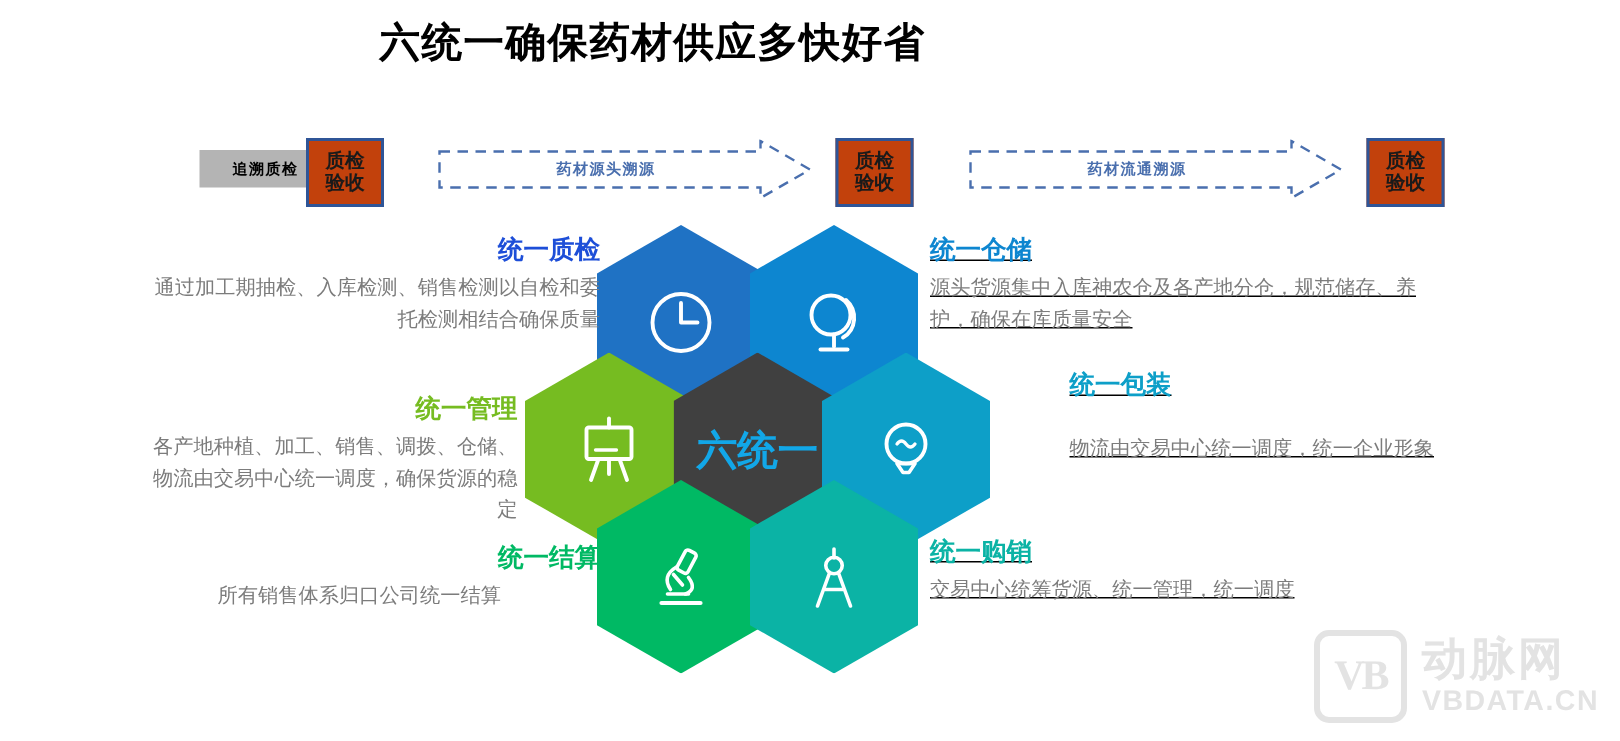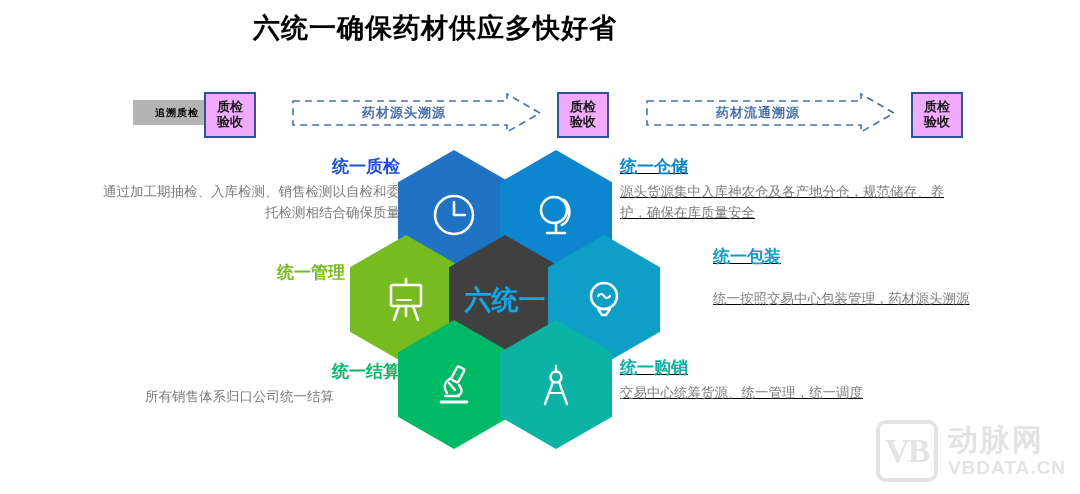--- a/index.html
+++ b/index.html
@@ -43,21 +43,21 @@
     font-size: 10px;
     font-weight: bold;
     display: flex;
     align-items: center;
     justify-content: center;
     letter-spacing: 1px;
     margin-left: 23px;
   }
   .flow-box {
     position: absolute;
-    background: #f0abfc;
+    background: #c2410c;
     border: 2px solid #2f5597;
     color: #1a1a1a;
     font-size: 13px;
     font-weight: bold;
     line-height: 1.15;
     display: flex;
     flex-direction: column;
     align-items: center;
     justify-content: center;
     text-align: center;
@@ -70,21 +70,21 @@
   .flow-arrow .alabel {
     position: absolute;
     top: 0;
     left: 0;
     width: 100%;
     height: 100%;
     display: flex;
     align-items: center;
     justify-content: center;
     color: #4a6fae;
-    font-size: 13px;
+    font-size: 10px;
     font-weight: bold;
     letter-spacing: 1px;
     padding-right: 26px;
     box-sizing: border-box;
   }
 
   
   .hex-cluster {
     position: absolute;
     left: 350px;
@@ -135,21 +135,21 @@
     align-items: center;
     gap: 10px;
     opacity: 1;
   }
   .wm-logo {
     width: 54px;
     height: 54px;
     border: 4px solid #e3e3e3;
     border-radius: 10px;
     color: #e3e3e3;
-    font-size: 34px;
+    font-size: 28px;
     font-weight: bold;
     font-family: "Liberation Serif", "DejaVu Serif", serif;
     display: flex;
     align-items: center;
     justify-content: center;
     letter-spacing: -2px;
   }
   .wm-text { display: flex; flex-direction: column; line-height: 1; }
   .wm-cn {
     font-size: 30px;
@@ -284,25 +284,26 @@
   <div class="c-desc">通过加工期抽检、入库检测、销售检测以自检和委托检测相结合确保质量</div>
 </div>
 
 <div class="callout ta-left" style="left:620px; top:157px; width:345px;">
   <div class="c-title" style="color:#0d86d0;">统一仓储</div>
   <div class="c-desc">源头货源集中入库神农仓及各产地分仓，规范储存、养护，确保在库质量安全</div>
 </div>
 
 <div class="callout ta-right" style="left:95px; top:263px; width:250px;">
   <div class="c-title" style="color:#76bc21;">统一管理</div>
+  <div class="c-desc">各产地种植、加工、销售、调拨、仓储、物流由交易中心统一调度，确保货源的稳定</div>
 </div>
 
 <div class="callout ta-left" style="left:713px; top:247px; width:285px;">
   <div class="c-title" style="color:#0d9fc8;">统一包装</div>
-  <div class="c-desc" style="margin-top:22px;">统一按照交易中心包装管理，药材源头溯源</div>
+  <div class="c-desc" style="margin-top:22px;">物流由交易中心统一调度，统一企业形象</div>
 </div>
 
 <div class="callout ta-right" style="left:120px; top:362px; width:280px;">
   <div class="c-title" style="color:#00b964;">统一结算</div>
   <div class="c-desc" style="text-align:left; padding-left:25px;">所有销售体系归口公司统一结算</div>
 </div>
 
 <div class="callout ta-left" style="left:620px; top:358px; width:300px;">
   <div class="c-title" style="color:#0bb3a5;">统一购销</div>
   <div class="c-desc">交易中心统筹货源、统一管理，统一调度</div>

